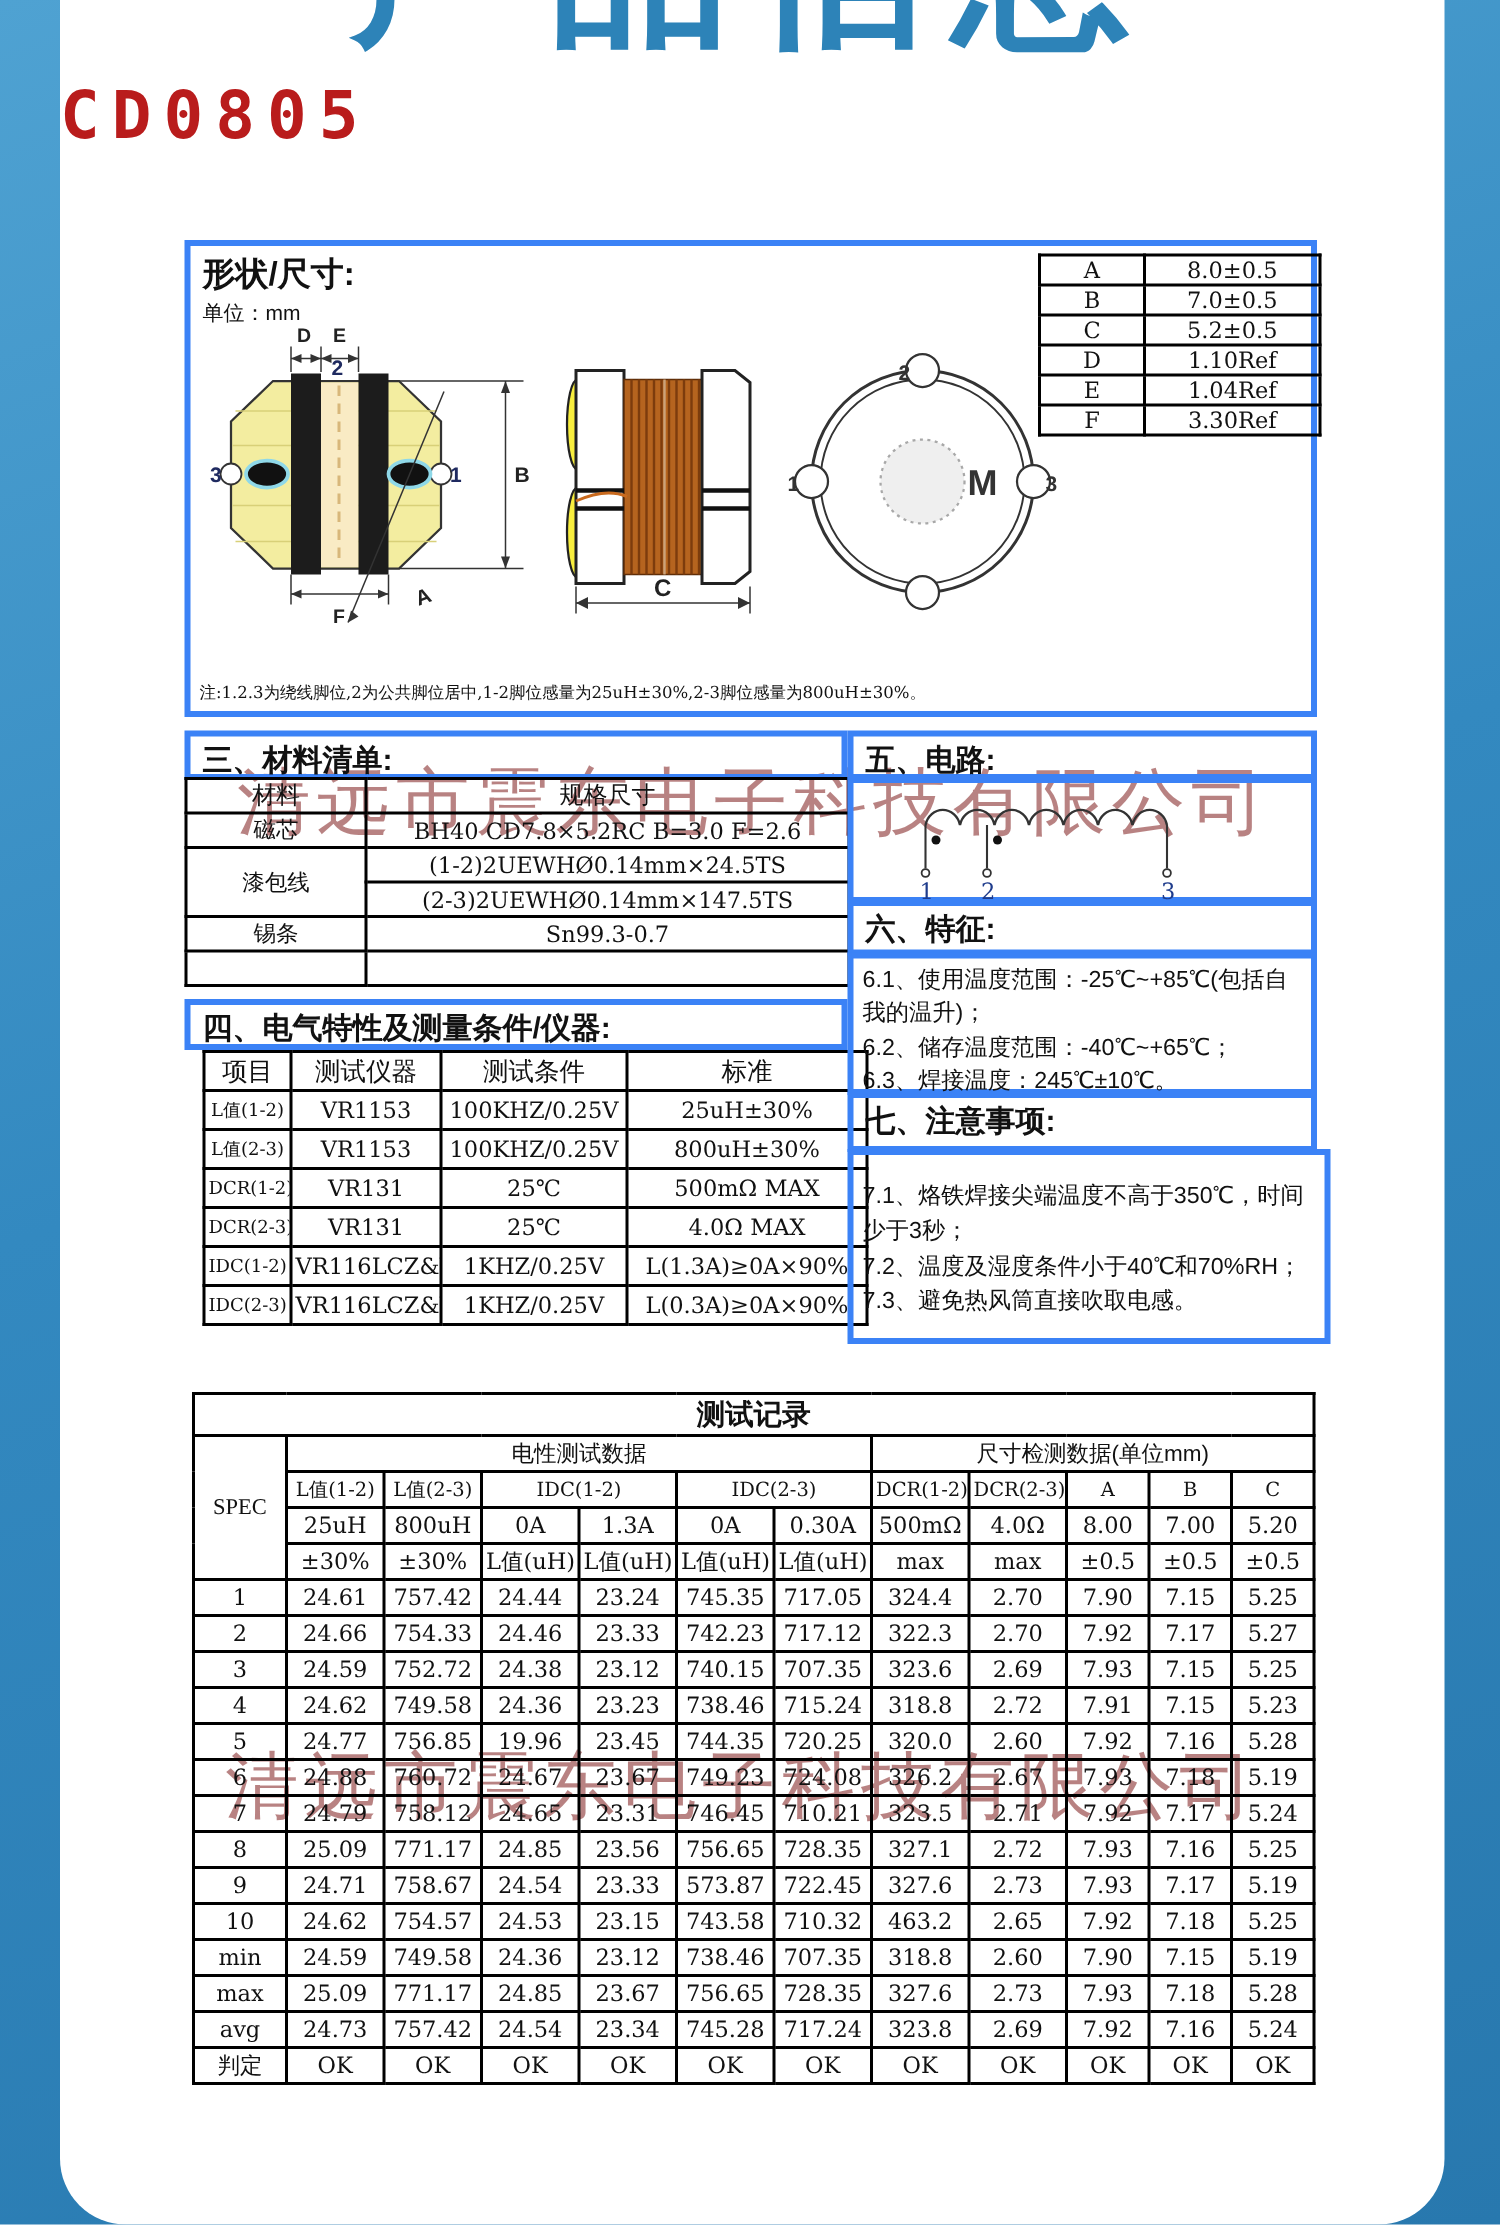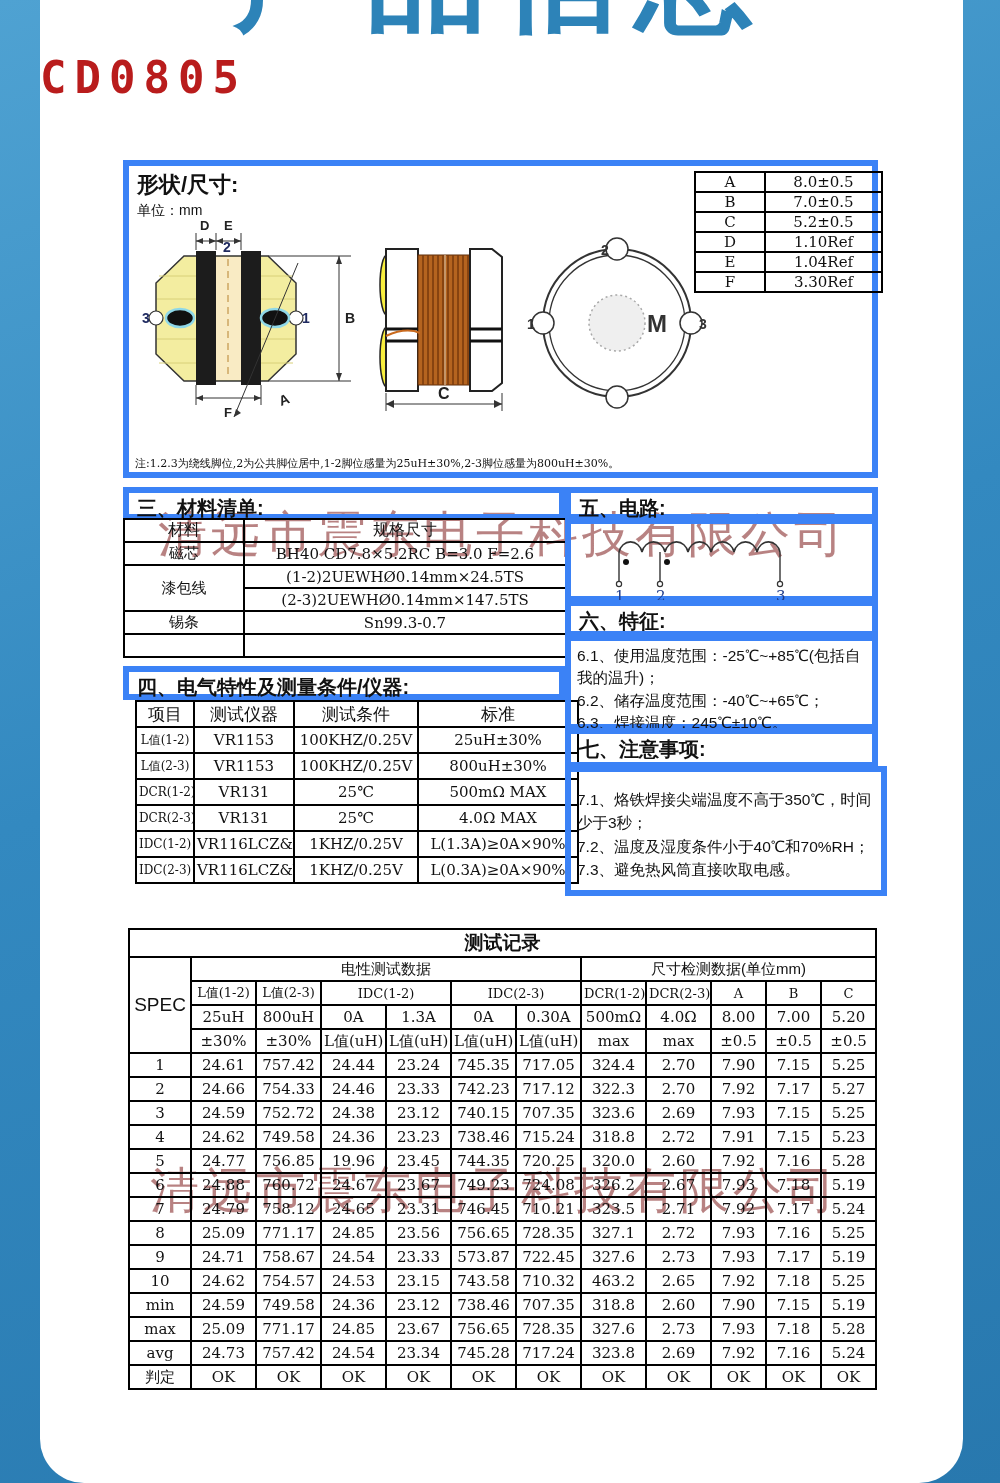--- a/index.html
+++ b/index.html
@@ -13,21 +13,21 @@
   .wm1{left:158px;top:502px;}
   .wm2{left:150px;top:1158px;}
   .content{position:absolute;inset:0;z-index:2;}
 
   
   .top-title-clip{position:absolute;left:40px;top:0;width:923px;height:37px;overflow:hidden;text-align:center;}
   .top-title{display:block;font-size:118px;line-height:118px;margin-top:-82px;font-weight:bold;color:#2d83b8;letter-spacing:16px;font-family:"Liberation Sans",sans-serif;}
   .model-title{position:absolute;left:40px;top:52px;width:923px;text-align:left;
     font-family:"DejaVu Sans Mono",monospace;font-weight:bold;font-size:44px;letter-spacing:8px;color:#b91c1c;}
 
-  .bx{position:absolute;border:6px solid #3b82f6;box-sizing:border-box;background:transparent;}
+  .bx{position:absolute;border:4px solid #3b82f6;box-sizing:border-box;background:transparent;}
   .hdr{font-weight:bold;font-size:20px;padding:2px 8px;box-sizing:border-box;}
 
   
   .shape-box{left:123px;top:160px;width:755px;height:318px;}
   .shape-title{position:absolute;left:8px;top:4px;font-weight:bold;font-size:22px;}
   .shape-unit{position:absolute;left:8px;top:36px;font-size:14px;}
   .shape-note{position:absolute;left:6px;top:290px;width:742px;font-size:11px;font-family:"DejaVu Serif",serif;}
 
   svg{position:absolute;overflow:visible;}
   .svg-top{left:17px;top:55px;width:225px;height:200px;}
@@ -59,21 +59,21 @@
   .feat-hdr{left:565px;top:600px;width:313px;height:37px;}
   .feat-box{left:565px;top:635px;width:313px;height:95px;padding:4px 6px;font-size:15.5px;line-height:1.45;}
   .caut-hdr{left:565px;top:728px;width:313px;height:40px;}
   .caut-box{left:565px;top:766px;width:322px;height:130px;padding:16px 6px 0 6px;font-size:15.5px;line-height:1.5;}
 
   .test-table{left:128px;top:928px;width:747px;}
   .test-table td{height:22px;font-size:15px;}
   .test-table td.t-title{font-size:19px;font-weight:bold;font-family:"Liberation Sans",sans-serif;height:26px;}
   .test-table td.t-group{font-size:15px;font-family:"Liberation Sans",sans-serif;}
   .test-table td.t-h{font-size:13px;}
-  .test-table td.t-spec{font-size:19px;font-family:Liberation Sans, sans-serif;}
+  .test-table td.t-spec{font-size:15px;font-family:Liberation Serif, serif;}
 </style>
 </head>
 <body>
 
 <div class="screen">
   <div class="sheet"></div>
 
   <div class="watermark wm1">清远市震东电子科技有限公司</div>
   <div class="watermark wm2">清远市震东电子科技有限公司</div>
 

